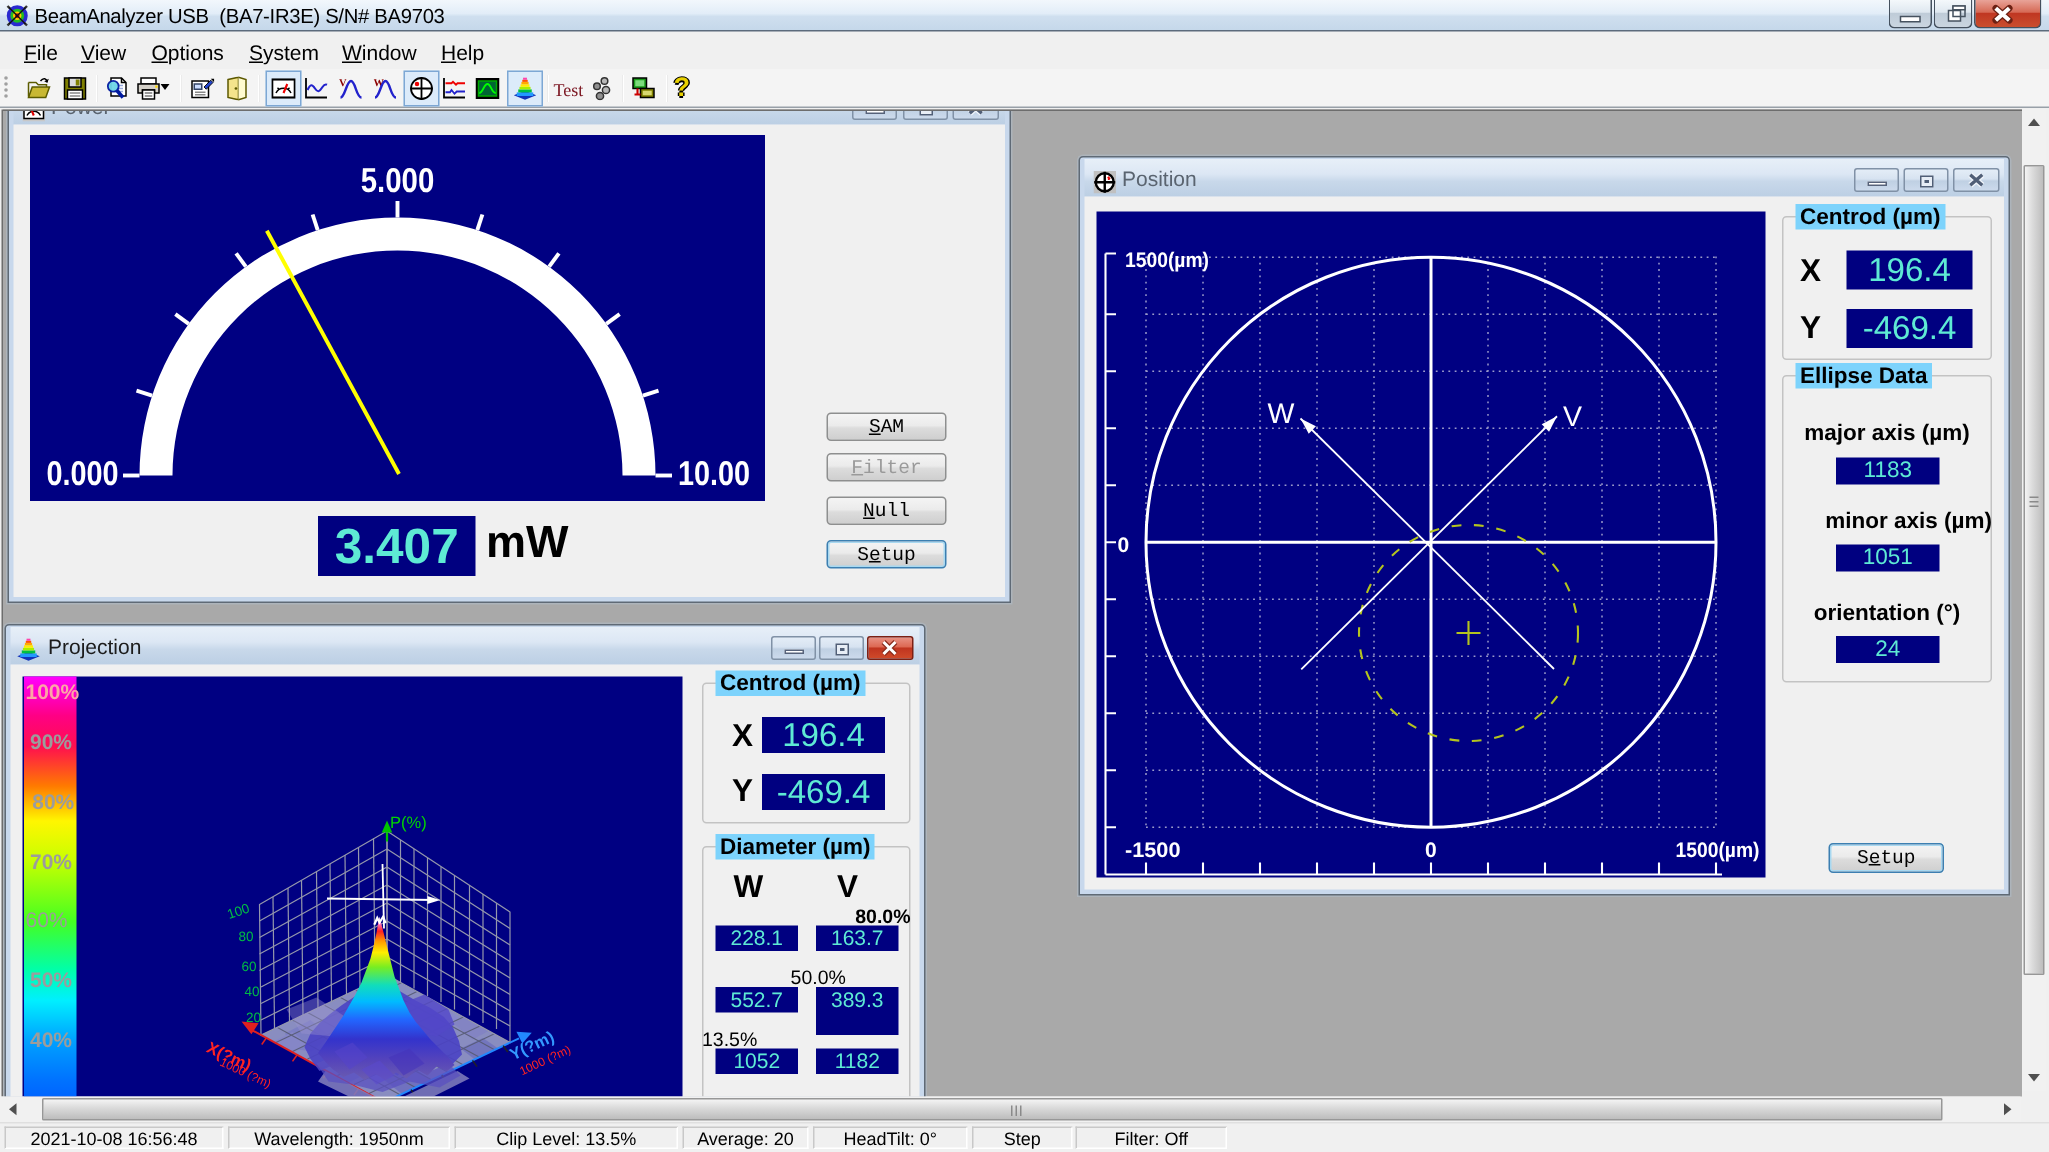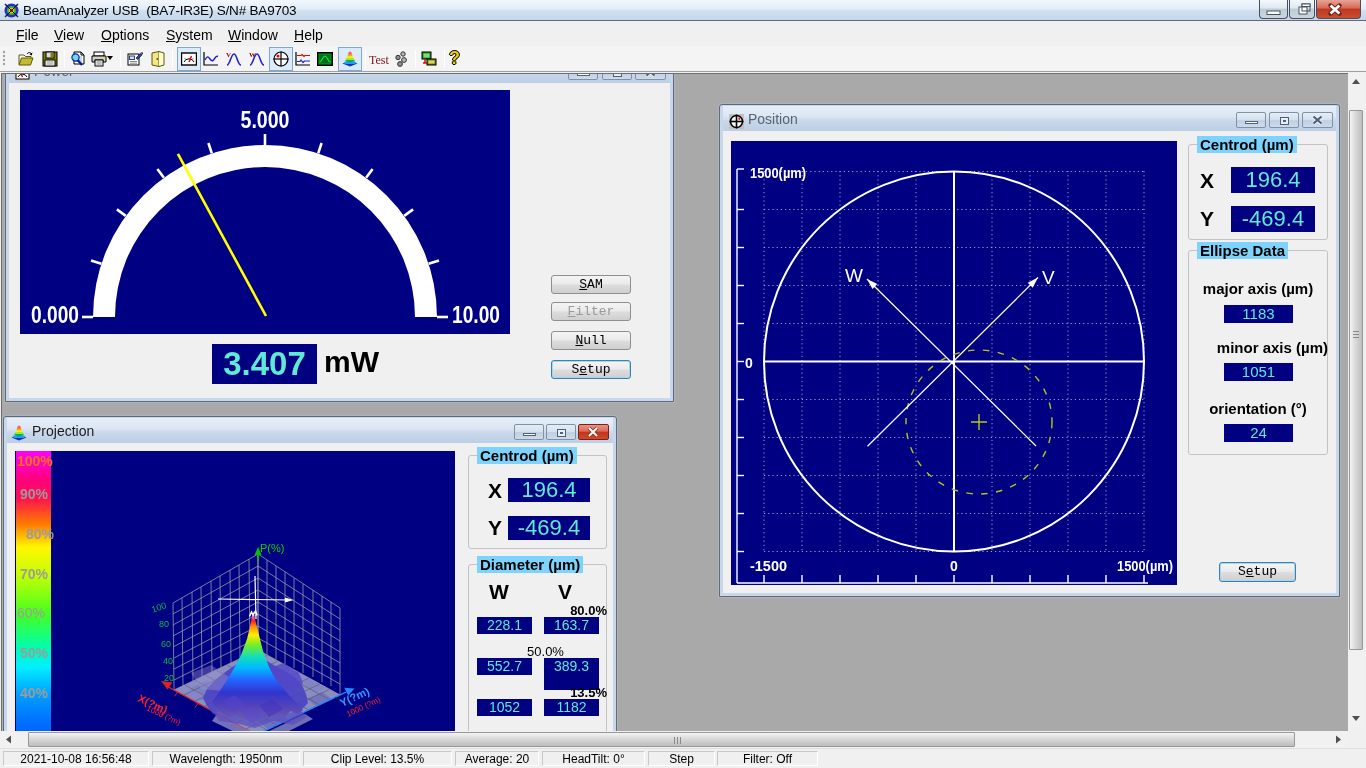--- a/index.html
+++ b/index.html
@@ -281,23 +281,23 @@
           <div style="margin:1.5px auto 0;width:3px;height:2.5px;background:#515f77"></div>
         </div>
       </div>
     <div class="wbtn wbtnred" style="right:7px;width:31px;border:1px solid #7c2014"><svg width="29" height="14" viewBox="0 0 29 14">
           <path d="M10 3 L18 11 M18 3 L10 11" stroke="#8c2e1e" stroke-width="3.6"></path>
           <path d="M10 3 L18 11 M18 3 L10 11" stroke="#fff" stroke-width="2"></path>
         </svg></div>
     <div class="wcontent">
       <div class="navy" style="left:8px;top:8px;width:440px;height:294px">
         <div style="position:absolute;left:1px;top:0;width:35px;height:292px;background:linear-gradient(#ff00ff 0%,#ff0084 9%,#ff0f4f 16%,#ff7a00 25%,#fff600 33%,#c8ff00 42%,#44ff22 56%,#00ffaa 67%,#00efff 74%,#00a2ff 83%,#0073ff 92%,#0056ff 100%)"></div>
-        <div style="position:absolute;left:2px;top:2px;width:34px;font-size:14px;font-weight:bold;color:#f97316;text-align:center">100%</div>
+        <div style="position:absolute;left:2px;top:2px;width:34px;font-size:14px;font-weight:bold;color:#fca5a5;text-align:center">100%</div>
         <div style="position:absolute;left:2px;top:35px;width:34px;font-size:14px;font-weight:bold;color:#9c9c9c;text-align:center">90%</div>
-        <div style="position:absolute;left:2px;top:75px;width:37px;font-size:14px;font-weight:bold;color:#9c9c9c;text-align:right">80%</div>
+        <div style="position:absolute;left:2px;top:75px;width:37px;font-size:14px;font-weight:bold;color:#9c9c9c;text-align:center">80%</div>
         <div style="position:absolute;left:2px;top:115px;width:34px;font-size:14px;font-weight:bold;color:#9c9c9c;text-align:center">70%</div>
         <div style="position:absolute;left:2px;top:154px;width:28px;font-size:14px;font-weight:normal;color:#9c9c9c;text-align:left">60%</div>
         <div style="position:absolute;left:2px;top:194px;width:34px;font-size:14px;font-weight:bold;color:#9c9c9c;text-align:center">50%</div>
         <div style="position:absolute;left:2px;top:234px;width:34px;font-size:14px;font-weight:bold;color:#9c9c9c;text-align:center">40%</div>
         <svg style="position:absolute;left:0;top:0" width="440" height="292" viewBox="0 0 440 292">
           <defs>
             <linearGradient id="pk" x1="0" y1="0" x2="0" y2="1">
               <stop offset="0" stop-color="#ffffff"></stop>
                 <stop offset="0.04" stop-color="#ff7ad2"></stop>
                 <stop offset="0.09" stop-color="#ff2222"></stop>
@@ -454,21 +454,21 @@
           <div class="gbh">Diameter (µm)</div>
         </div>
       <div class="lbl" style="left:482px;top:137px;font-size:21px;font-weight:bold">W</div>
       <div class="lbl" style="left:551px;top:137px;font-size:21px;font-weight:bold">V</div>
       <div class="lbl" style="left:461px;top:160px;width:139px;font-size:13px;font-weight:bold;text-align:right">80.0%</div>
       <div class="fld" style="left:470px;top:174px;width:55px;height:17px;font-size:14px;line-height:17px">228.1</div>
       <div class="fld" style="left:537px;top:174px;width:55px;height:17px;font-size:14px;line-height:17px">163.7</div>
       <div class="lbl" style="left:461px;top:201px;width:155px;font-size:13px;font-weight:normal;text-align:center">50.0%</div>
       <div class="fld" style="left:470px;top:215px;width:55px;height:17px;font-size:14px;line-height:17px">552.7</div>
       <div class="fld" style="left:537px;top:215px;width:55px;height:32px;font-size:14px;line-height:17px">389.3</div>
-      <div class="lbl" style="left:461px;top:242px;width:139px;font-size:13px;font-weight:bold;text-align:right">13.5%</div>
+      <div class="lbl" style="left:461px;top:242px;width:139px;font-size:13px;font-weight:normal;text-align:left">13.5%</div>
       <div class="fld" style="left:470px;top:256px;width:55px;height:17px;font-size:14px;line-height:17px">1052</div>
       <div class="fld" style="left:537px;top:256px;width:55px;height:17px;font-size:14px;line-height:17px">1182</div>
     </div>
   </div>
   <div id="winpos" class="win" style="left:717px;top:30px;width:621px;height:493px">
     <div class="wtitle"></div>
     <svg style="position:absolute;left:9px;top:9px" width="15" height="15" viewBox="0 0 15 15">
         <rect width="15" height="15" fill="#c0c0c0"></rect>
         <circle cx="7.5" cy="7.5" r="6" fill="#fff" stroke="#000" stroke-width="1.6"></circle>
         <line x1="0.5" y1="7.5" x2="14.5" y2="7.5" stroke="#000" stroke-width="1.6"></line>

